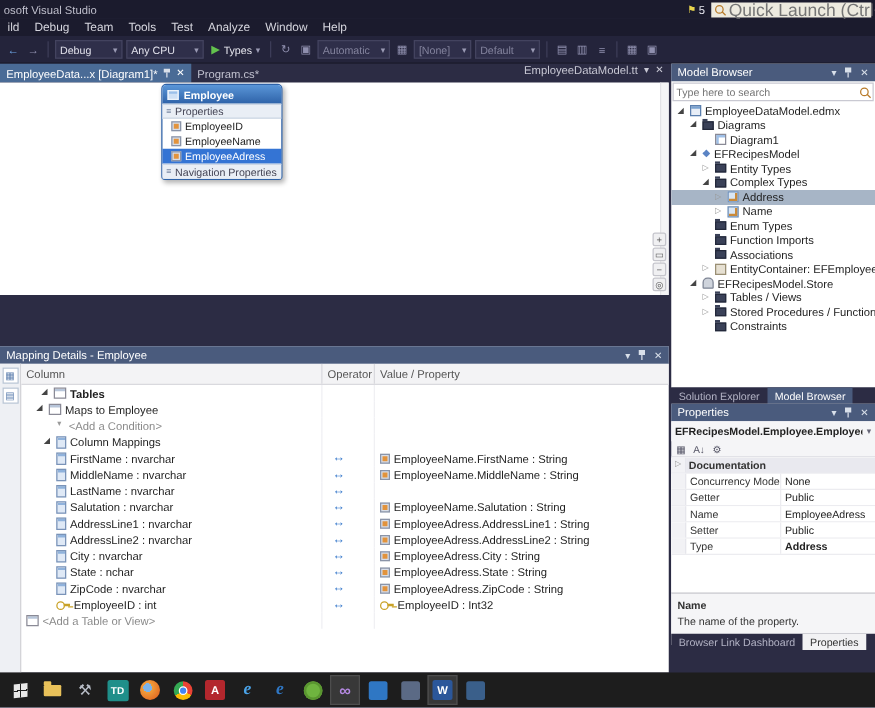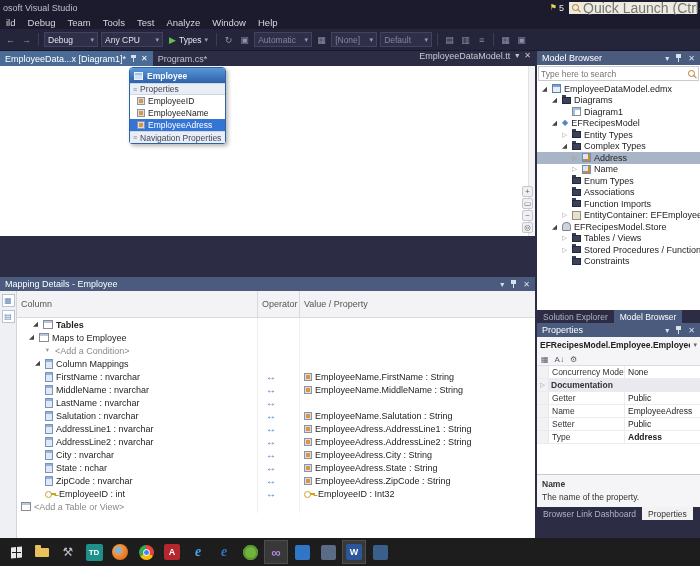--- a/index.html
+++ b/index.html
@@ -65,21 +65,21 @@
   .pwicon::after{content:"";position:absolute;left:2px;top:2px;width:4px;height:4px;background:#e2933c;}
 
   
   .mappanel{position:absolute;left:0;top:226px;width:535px;height:261px;display:flex;flex-direction:column;background:#fff;}
   .panel-header{height:14px;background:var(--panel-header);color:#fff;display:flex;align-items:center;font-size:9px;padding:0 5px;flex:0 0 auto;}
   .ph-right{margin-left:auto;display:flex;align-items:center;gap:6px;color:#d9e0ea;font-size:8px;}
   .map-body{flex:1;display:flex;min-height:0;}
   .map-strip{width:17px;background:#eef0f4;border-right:1px solid #d4d4d8;display:flex;flex-direction:column;align-items:center;gap:3px;padding-top:3px;}
   .strip-btn{width:13px;height:13px;background:#fff;border:1px solid #b8c4d4;font-size:8px;color:#5d7fae;display:flex;align-items:center;justify-content:center;}
   .map-grid{flex:1;display:flex;flex-direction:column;color:#1e1e1e;overflow:hidden;}
-  .map-colheads{height:27px;display:flex;background:#f3f3f5;border-bottom:1px solid #d9d9de;color:#555;flex:0 0 auto;}
+  .map-colheads{height:17px;display:flex;background:#f3f3f5;border-bottom:1px solid #d9d9de;color:#555;flex:0 0 auto;}
   .mch{padding:0 4px;display:flex;align-items:center;border-right:1px solid #d9d9de;}
   .mch.c1{width:241px;}.mch.c2{width:42px;}.mch.c3{flex:1;border-right:none;}
   .mrow{height:13px;display:flex;align-items:center;flex:0 0 auto;}
   .mc1{width:241px;display:flex;align-items:center;gap:3px;overflow:hidden;white-space:nowrap;border-right:1px solid #f0f0f3;height:100%;}
   .mc2{width:42px;display:flex;align-items:center;padding-left:8px;border-right:1px solid #f0f0f3;height:100%;}
   .mc3{flex:1;display:flex;align-items:center;gap:3px;overflow:hidden;white-space:nowrap;padding-left:4px;}
   .opicon{color:#2d72c8;font-weight:bold;font-size:10px;line-height:1;}
   .gray{color:#8a8a8a;}
   .exp{width:9px;font-size:6.5px;color:#444;text-align:center;flex:0 0 auto;line-height:1;}
   .exp.closed{color:#999;}
@@ -534,26 +534,26 @@
             <span>Name</span>
           </div>
         <div class="trow L2">
             <span class="exp"></span>
             <span class="ticon ti-folder"></span>
             <span>Enum Types</span>
           </div>
         <div class="trow L2">
             <span class="exp"></span>
             <span class="ticon ti-folder"></span>
+            <span>Function Imports</span>
+          </div>
+        <div class="trow L2">
+            <span class="exp"></span>
+            <span class="ticon ti-folder"></span>
             <span>Associations</span>
-          </div>
-        <div class="trow L2">
-            <span class="exp"></span>
-            <span class="ticon ti-folder"></span>
-            <span>Function Imports</span>
           </div>
         <div class="trow L2">
             <span class="exp closed">▷</span>
             <span class="ticon ti-container"></span>
             <span>EntityContainer: EFEmployeeEnt</span>
           </div>
         <div class="trow L1">
             <span class="exp">◢</span>
             <span class="ticon ti-store"></span>
             <span>EFRecipesModel.Store</span>
@@ -593,33 +593,33 @@
       <div class="props-object">
         <span style="overflow:hidden;white-space:nowrap;">EFRecipesModel.Employee.EmployeeAdress</span>
         <span class="ca">▾</span>
       </div>
       <div class="props-toolbar">
         <span>▦</span>
         <span>A↓</span>
         <span>⚙</span>
       </div>
       <div class="pgrid">
-        <div class="prow">
-          <span class="pgutter"></span>
-          <span class="pname">Concurrency Mode</span>
-          <span class="pval">None</span>
-        </div>
         <div class="prow cat">
           <span class="pgutter">
               <span class="exp closed">▷</span>
             </span>
           <span class="catlabel">Documentation</span>
         </div>
         <div class="prow">
           <span class="pgutter"></span>
+          <span class="pname">Concurrency Mode</span>
+          <span class="pval">None</span>
+        </div>
+        <div class="prow">
+          <span class="pgutter"></span>
           <span class="pname">Getter</span>
           <span class="pval">Public</span>
         </div>
         <div class="prow">
           <span class="pgutter"></span>
           <span class="pname">Name</span>
           <span class="pval">EmployeeAdress</span>
         </div>
         <div class="prow">
           <span class="pgutter"></span>

